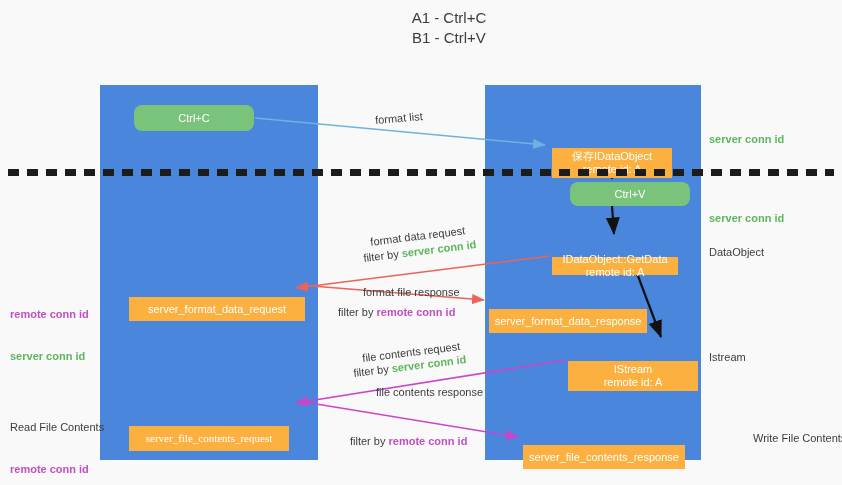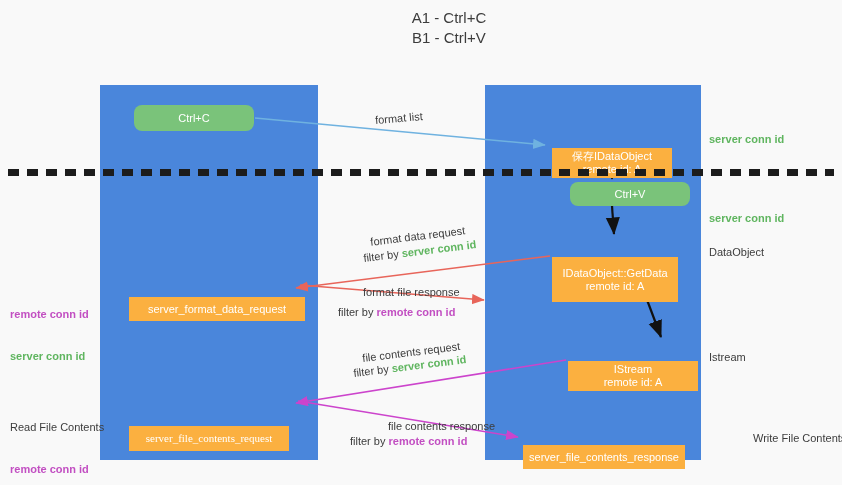--- a/index.html
+++ b/index.html
@@ -41,21 +41,21 @@
     text-align:center;
     color:#ffffff;font-size:11px;line-height:13px;
     white-space:pre;
   }
   .green{background:#7ac37a;border-radius:8px;}
   .orange{background:#fbb040;margin-top:20px;}
 
   #b-ctrlc{left:134px;top:105px;width:120px;height:26px;}
   #b-save{left:552px;top:128px;width:120px;height:30px;}
   #b-ctrlv{left:552px;top:182px;width:120px;height:24px;margin-left:18px;}
-  #b-getdata{left:552px;top:237px;width:126px;height:45px;}
+  #b-getdata{left:552px;top:237px;width:126px;height:18px;}
   #b-sfdreq{left:129px;top:277px;width:176px;height:24px;}
   #b-sfdresp{left:489px;top:289px;width:158px;height:24px;}
   #b-istream{left:568px;top:341px;width:130px;height:30px;}
   #b-sfcreq{left:129px;top:406px;width:160px;height:25px;font-family:Liberation Serif, serif;}
   #b-sfcresp{left:523px;top:425px;width:162px;height:24px;text-align:center;}
 
   
   #divider{
     left:8px;top:169px;width:826px;height:7px;
     background:repeating-linear-gradient(to right,#1c1c1c 0px,#1c1c1c 11px,rgba(0,0,0,0) 11px,rgba(0,0,0,0) 19px);
@@ -69,21 +69,21 @@
   .green-t{color:#5fb55f;font-weight:bold;}
   .purple-t{color:#c24fc2;font-weight:bold;}
 
   #t-formatlist{left:375px;top:111px;transform:rotate(-5deg);}
   #t-fdreq1{left:370px;top:229px;transform:rotate(-7deg);}
   #t-fdreq2{left:363px;top:244px;transform:rotate(-7deg);}
   #t-fdresp1{left:363px;top:285px;}
   #t-fdresp2{left:338px;top:305px;}
   #t-fcreq1{left:362px;top:345px;transform:rotate(-7deg);}
   #t-fcreq2{left:353px;top:359px;transform:rotate(-7deg);}
-  #t-fcresp1{left:376px;top:419px;margin-left:12px;}
+  #t-fcresp1{left:376px;top:385px;}
   #t-fcresp2{left:350px;top:434px;}
 
   #t-rsconn1{left:709px;top:132px;}
   #t-rsconn2{left:709px;top:211px;}
   #t-dataobject{left:709px;top:245px;}
   #t-istream{left:709px;top:350px;}
   #t-writefile{left:709px;top:431px;margin-left:44px;}
 
   #t-left1{left:10px;top:279px;}
   #t-left2{left:10px;top:392px;}
@@ -133,20 +133,21 @@
     <line x1="298" y1="401" x2="518" y2="437" stroke="#cc44cc" stroke-width="1.6" marker-end="url(#ah-mag)"></line>
   </svg>
 
   <div class="abs box green" id="b-ctrlc">Ctrl+C</div>
   <div class="abs box orange" id="b-save">保存IDataObject
 remote id: A</div>
   <div class="abs box green" id="b-ctrlv">Ctrl+V</div>
   <div class="abs box orange" id="b-getdata">IDataObject::GetData
 remote id: A</div>
   <div class="abs box orange" id="b-sfdreq">server_format_data_request</div>
+  <div class="abs box orange" id="b-sfdresp">server_format_data_response</div>
   <div class="abs box orange" id="b-istream">IStream
 remote id: A</div>
   <div class="abs box orange" id="b-sfcreq">server_file_contents_request</div>
   <div class="abs box orange" id="b-sfcresp">server_file_contents_response</div>
 
   <div class="abs" id="divider"></div>
 
   <div class="abs lbl" id="t-formatlist">format list</div>
 
   <div class="abs lbl" id="t-fdreq1">format data request</div>

